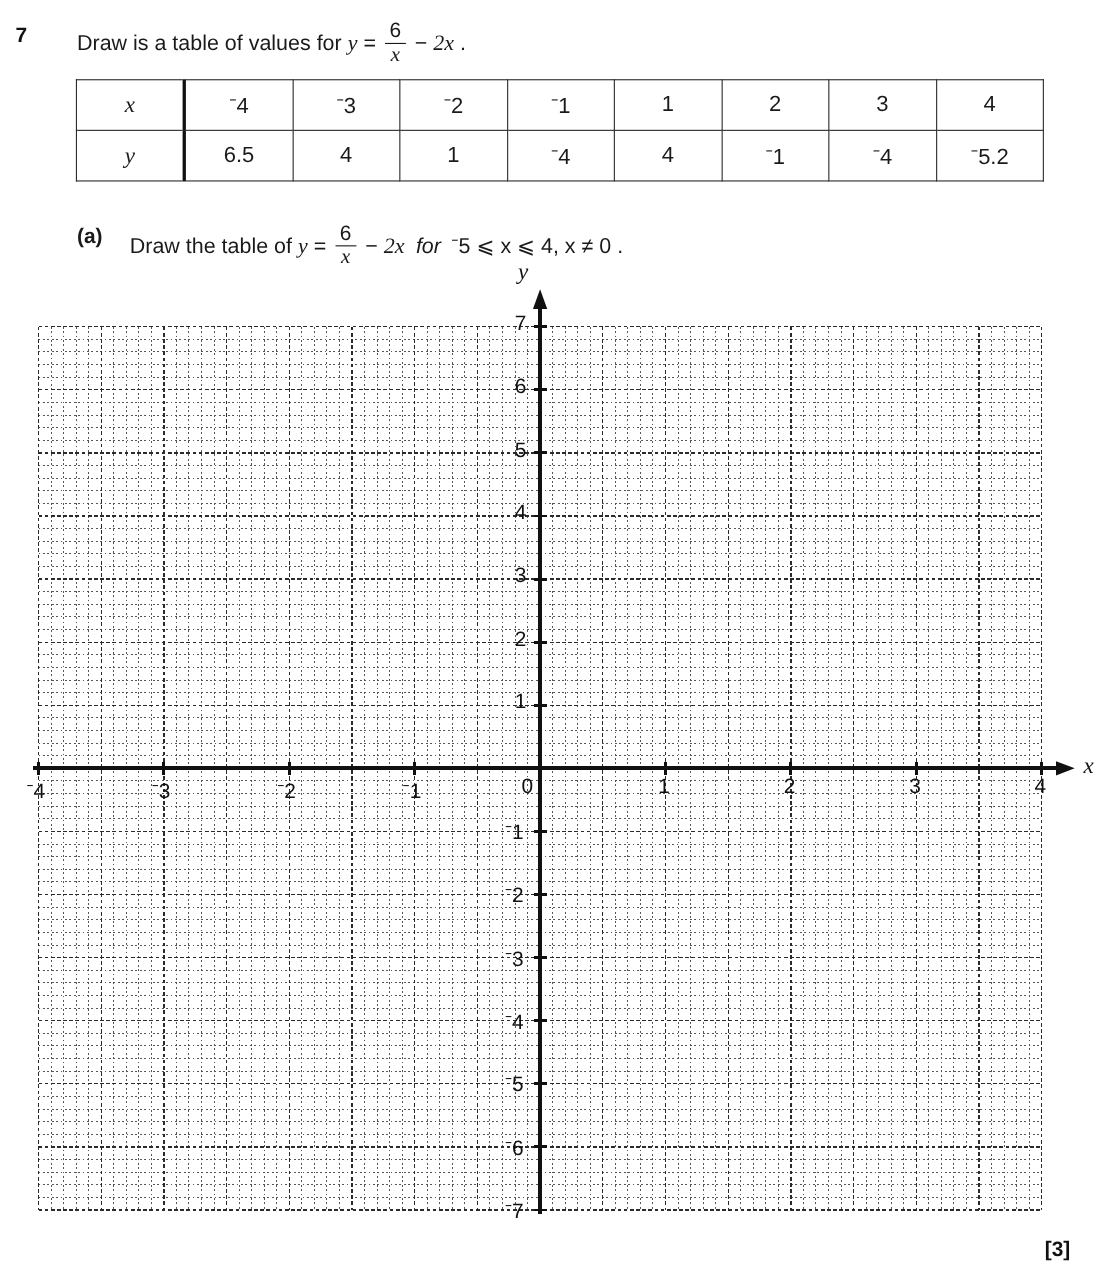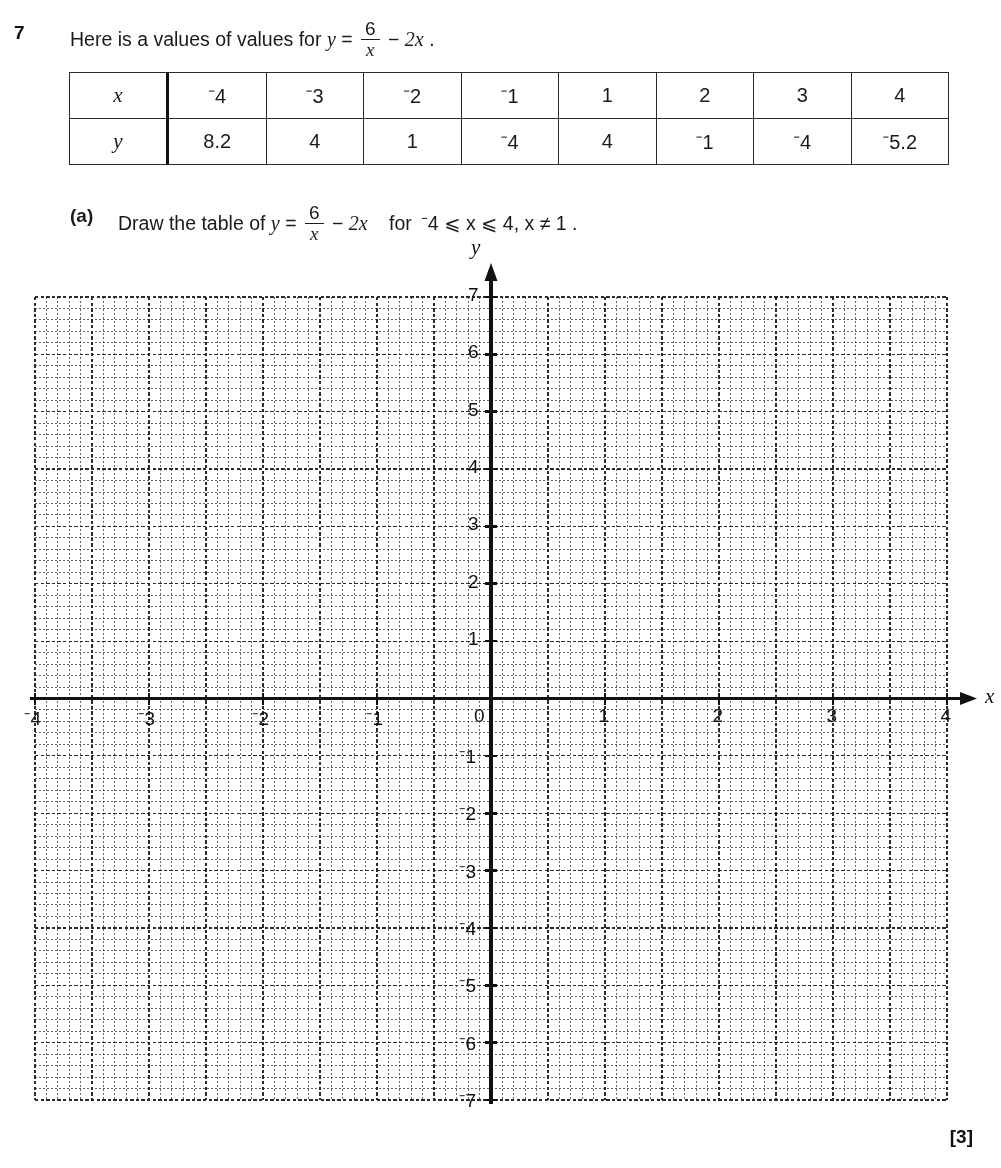--- a/index.html
+++ b/index.html
@@ -133,21 +133,21 @@
     font-weight: bold;
     color: #111;
   }
 </style>
 </head>
 <body>
 
 <div class="q-number">7</div>
 
 <div class="q-stem">
-  <span>Here is a values of values for</span>
+  <span>Draw is a table of values for</span>
   <span class="mathvar">y</span>
   <span class="mathnum">=</span>
   <span class="frac">
     <span class="num mathnum">6</span>
     <span class="den mathvar">x</span>
   </span>
   <span class="mathnum">−</span>
   <span class="mathvar">2x</span>
   <span class="mathnum">.</span>
 </div>
@@ -160,21 +160,21 @@
     <td class="cell">⁻3</td>
     <td class="cell">⁻2</td>
     <td class="cell">⁻1</td>
     <td class="cell">1</td>
     <td class="cell">2</td>
     <td class="cell">3</td>
     <td class="cell">4</td>
   </tr>
   <tr>
     <td class="rowlabel">y</td>
-    <td class="cell">8.2</td>
+    <td class="cell">6.5</td>
     <td class="cell">4</td>
     <td class="cell">1</td>
     <td class="cell">⁻4</td>
     <td class="cell">4</td>
     <td class="cell">⁻1</td>
     <td class="cell">⁻4</td>
     <td class="cell">⁻5.2</td>
   </tr>
 </tbody>
   </table>
@@ -184,22 +184,22 @@
 <div class="part-text">
   <span>Draw the table of</span>
   <span class="mathvar">y</span>
   <span class="mathnum">=</span>
   <span class="frac">
     <span class="num mathnum">6</span>
     <span class="den mathvar">x</span>
   </span>
   <span class="mathnum">−</span>
   <span class="mathvar">2x</span>
-  <span style="margin-left:16px;">for</span>
-  <span class="mathnum" style="margin-left:4px;">⁻4 ⩽ x ⩽ 4, x ≠ 1</span>
+  <span style="margin-left:5px;font-style:italic;">for</span>
+  <span class="mathnum" style="margin-left:4px;">⁻5 ⩽ x ⩽ 4, x ≠ 0</span>
   <span class="mathnum">.</span>
 </div>
 
 <div id="graph">
     <svg width="1001" height="880" style="position: absolute; left: 0px; top: 0px;">
       <g>
         <line x1="46.4" y1="47" x2="46.4" y2="850" stroke="#4a4a4a" stroke-width="0.85" stroke-dasharray="1.7,2.3" shape-rendering="crispEdges"></line>
         <line x1="57.8" y1="47" x2="57.8" y2="850" stroke="#4a4a4a" stroke-width="0.85" stroke-dasharray="1.7,2.3" shape-rendering="crispEdges"></line>
         <line x1="69.2" y1="47" x2="69.2" y2="850" stroke="#4a4a4a" stroke-width="0.85" stroke-dasharray="1.7,2.3" shape-rendering="crispEdges"></line>
         <line x1="80.6" y1="47" x2="80.6" y2="850" stroke="#4a4a4a" stroke-width="0.85" stroke-dasharray="1.7,2.3" shape-rendering="crispEdges"></line>

